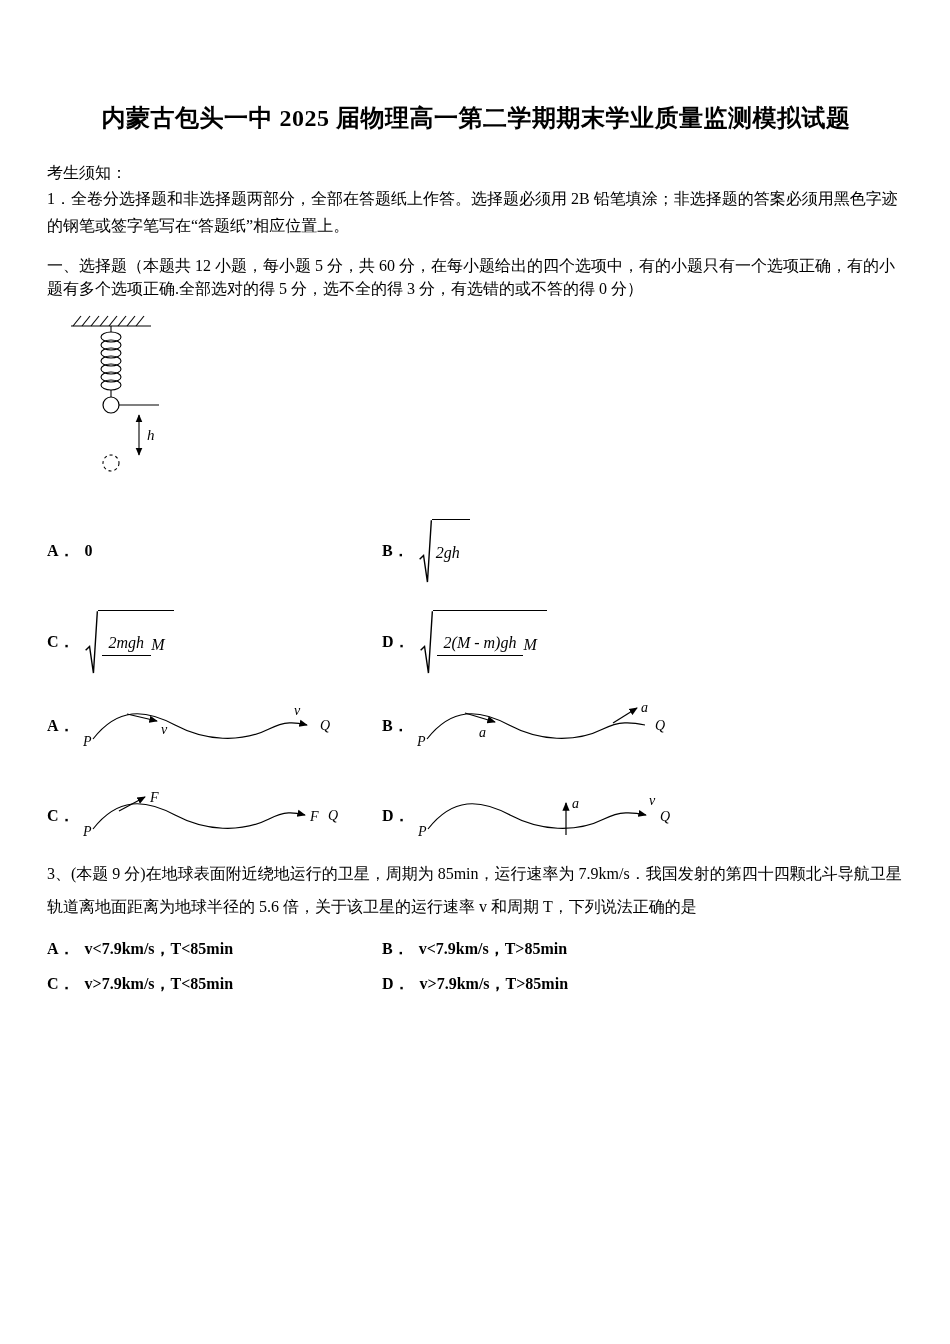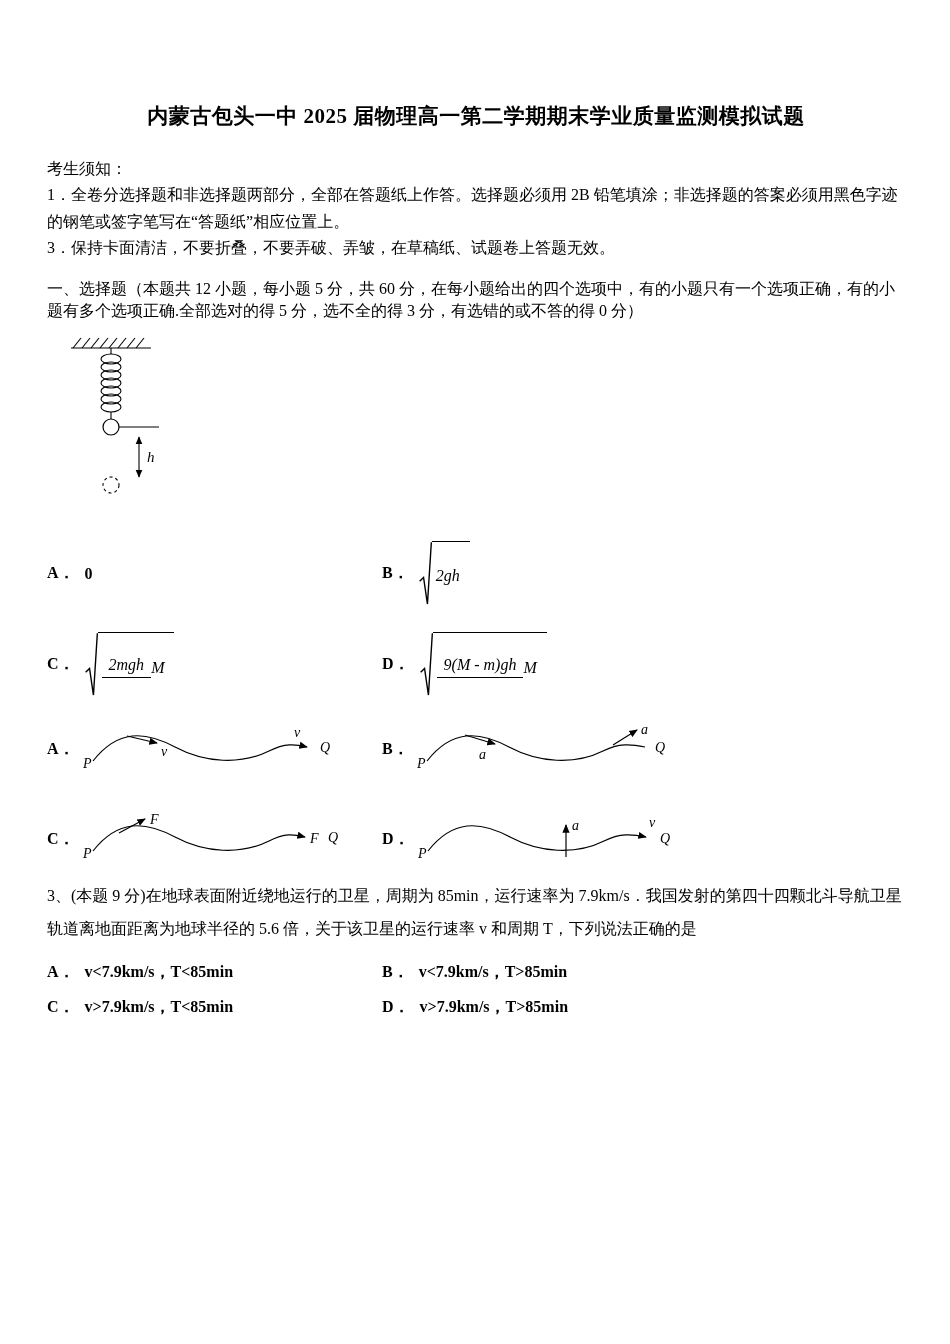--- a/index.html
+++ b/index.html
@@ -4,21 +4,21 @@
 <style>
   * { margin:0; padding:0; box-sizing:border-box; }
   html,body { background:#fff; }
   .page {
     width:950px; min-height:1344px; margin:0 auto;
     padding:102px 45px 60px 47px;
     font-family:"Liberation Serif","DejaVu Serif",serif;
     color:#000; font-size:16px;
   }
   .doc-title {
-    text-align:center; font-size:21px; font-weight:bold;
+    text-align:center; font-size:24px; font-weight:bold;
     margin-bottom:26px; letter-spacing:.5px;
   }
   .notice-heading { line-height:1.65; }
   .notice-item { line-height:1.65; }
   .section-heading { margin-top:16px; line-height:1.42; }
   .q-text { margin-top:14px; line-height:2.08; }
   .q-block { margin-top:4px; }
 
   
   .fig-wrap { margin:12px 0 24px 6px; }
@@ -71,21 +71,20 @@
   </defs>
 </svg>
 
 <div class="page">
 
   <h1 class="doc-title">内蒙古包头一中 2025 届物理高一第二学期期末学业质量监测模拟试题</h1>
 
   <div class="notice">
     <p class="notice-heading">考生须知：</p>
     <p class="notice-item">1．全卷分选择题和非选择题两部分，全部在答题纸上作答。选择题必须用 2B 铅笔填涂；非选择题的答案必须用黑色字迹的钢笔或签字笔写在“答题纸”相应位置上。</p>
-    <p class="notice-item">3．保持卡面清洁，不要折叠，不要弄破、弄皱，在草稿纸、试题卷上答题无效。</p>
   </div>
 
   <p class="section-heading">一、选择题（本题共 12 小题，每小题 5 分，共 60 分，在每小题给出的四个选项中，有的小题只有一个选项正确，有的小题有多个选项正确.全部选对的得 5 分，选不全的得 3 分，有选错的或不答的得 0 分）</p>
 
   <div class="q-block">
 
     <div class="fig-wrap">
       <svg class="spring-svg" width="120" height="178" viewBox="0 0 120 178">
         <g stroke="#000" stroke-width="1.1">
           <line x1="18" y1="13" x2="98" y2="13"></line>
@@ -150,21 +149,21 @@
         </span>
       </div>
       <div class="opt">
         <span class="opt-letter">D．</span>
         <span class="sqrt">
           <svg class="radsign" viewBox="0 0 20 100" preserveAspectRatio="none">
             <polyline points="1,62 7,56 13,97 19,2" fill="none" stroke="#000" stroke-width="1.4" vector-effect="non-scaling-stroke"></polyline>
           </svg>
           <span class="vinc">
             <span class="frac formula-text">
-              <span class="num">9(M - m)gh</span>
+              <span class="num">2(M - m)gh</span>
               <span class="den">M</span>
             </span>
           </span>
         </span>
       </div>
     </div>
   </div>
 
   <div class="q-block">
 

